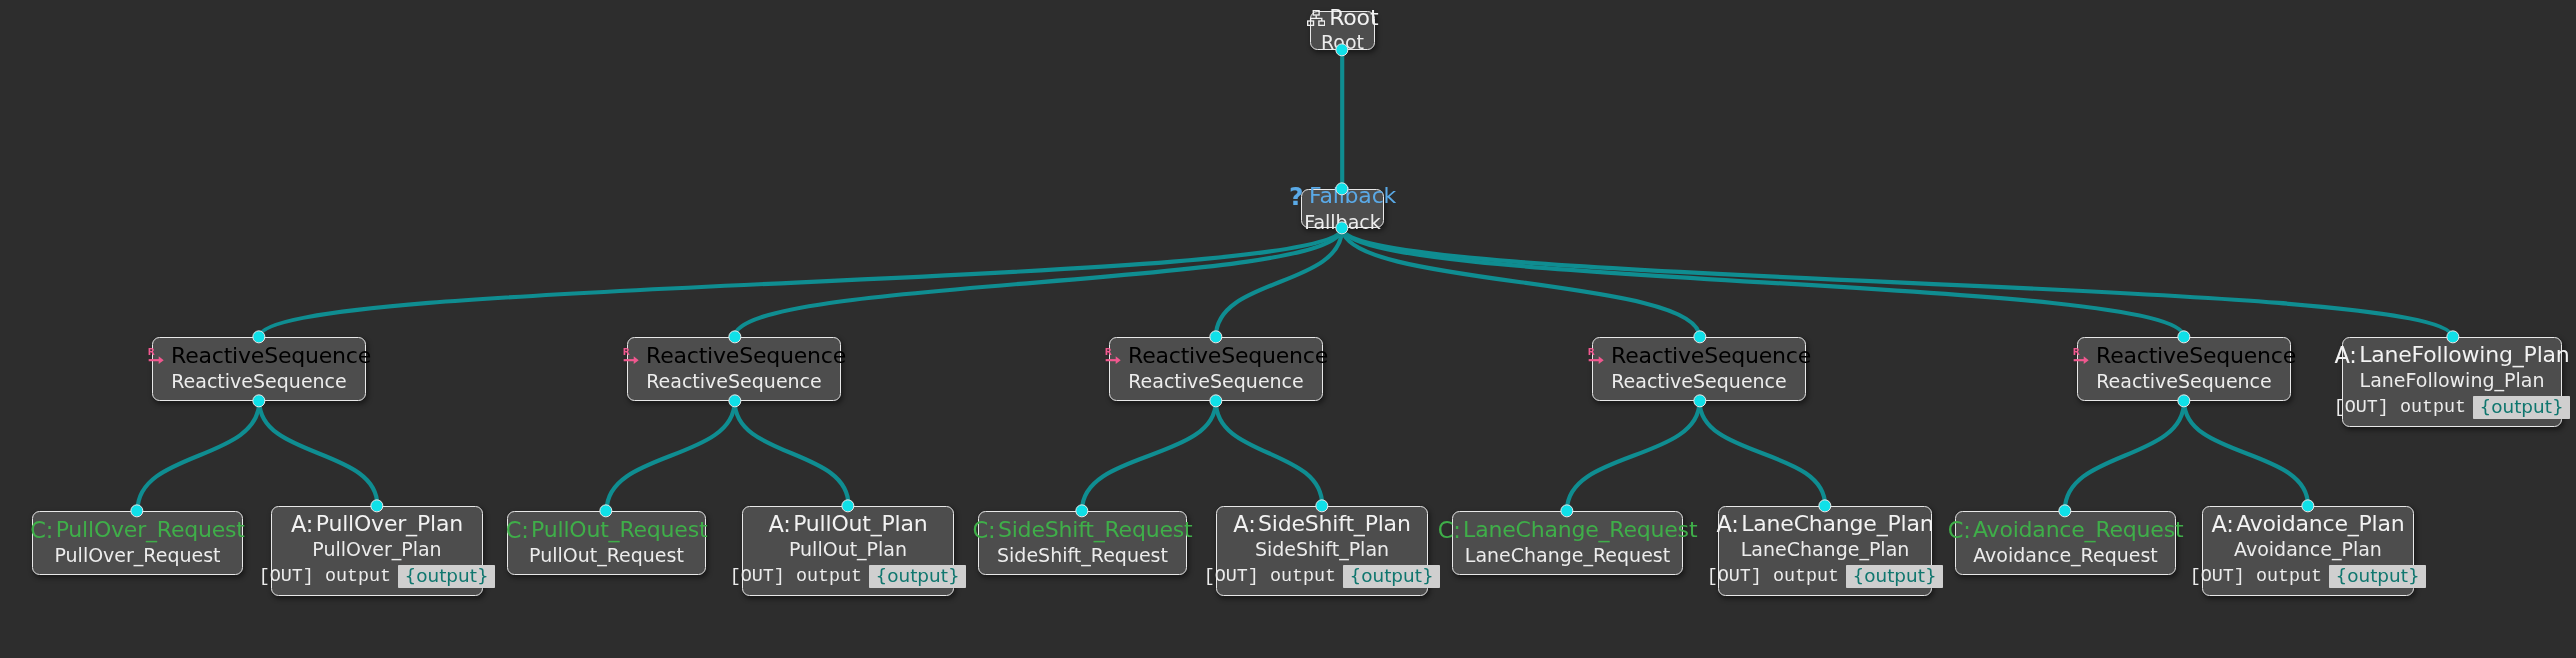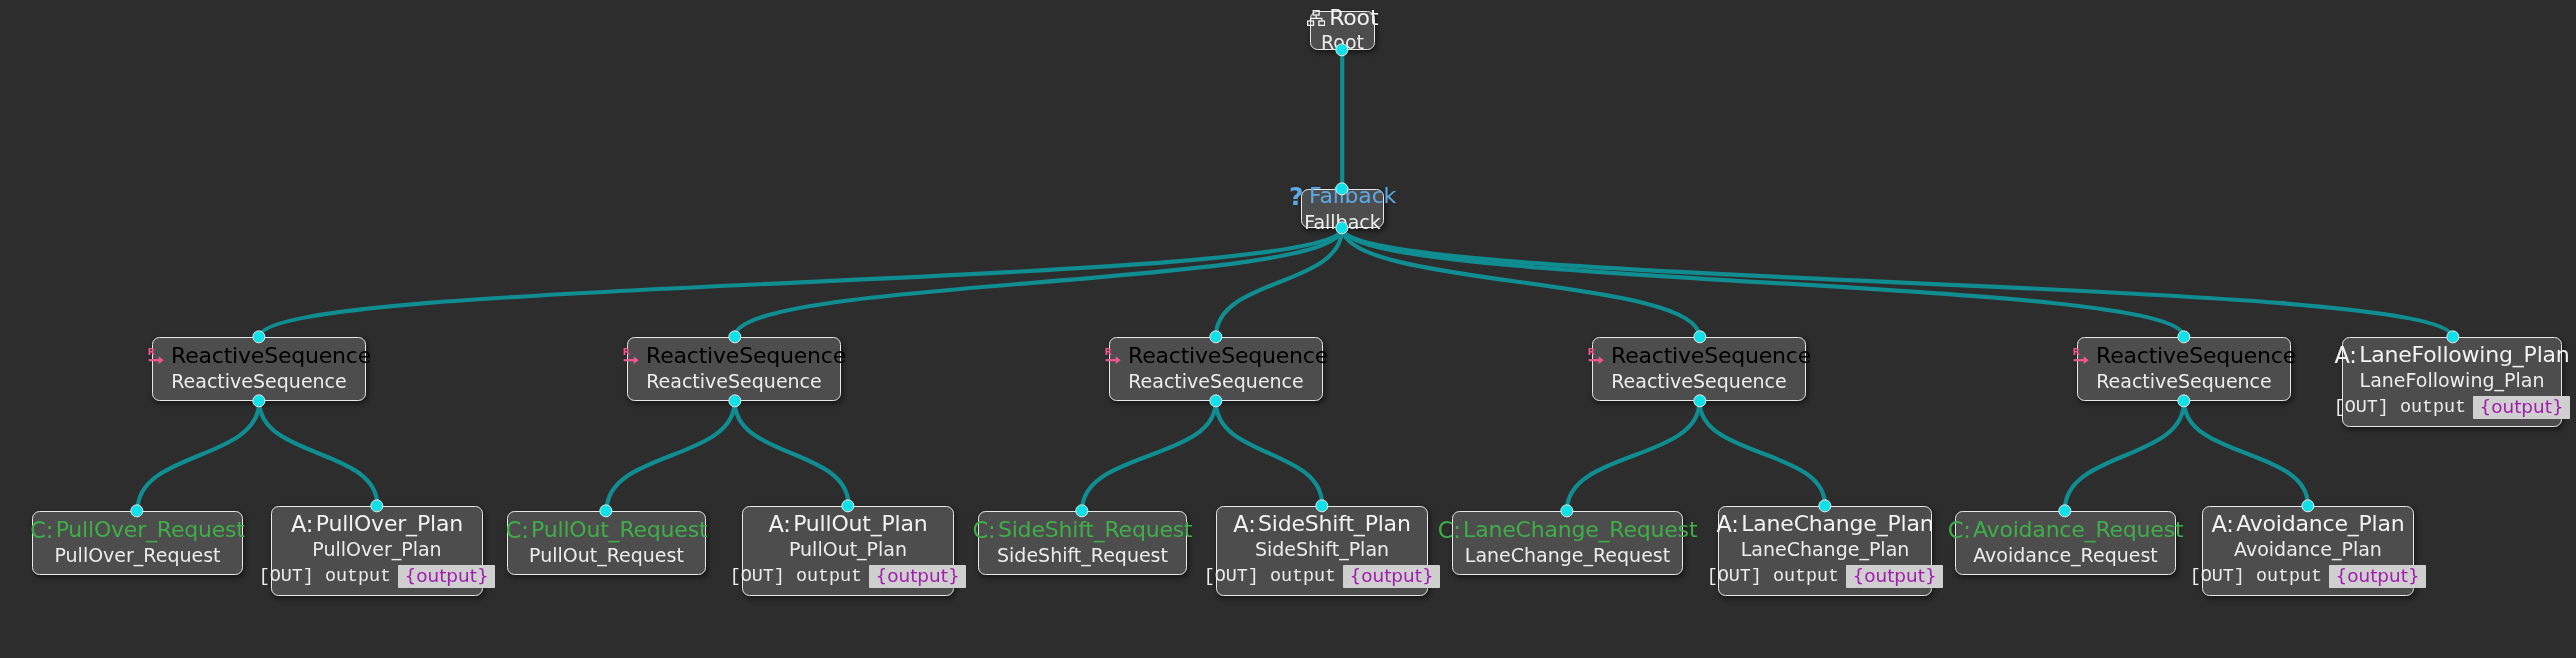--- a/index.html
+++ b/index.html
@@ -63,21 +63,21 @@
     align-items: center;
     justify-content: center;
     margin-top: 5px;
     white-space: nowrap;
     font-size: 18.4px;
     color: #ececec;
   }
   .bt-port .port-key { margin-right: 6.7px; font-family: Liberation Mono, monospace; }
   .bt-port .port-val {
     background: #cfcfcf;
-    color: #a21caf;
+    color: #0f766e;
     padding: 0.8px 6.7px 1.7px 6.7px;
     border-radius: 0.8px;
   }
   
   .t-root    .bt-title { color: #f2f2f2; }
   .t-fallback .bt-title { color: #5aa9e6; }
   .t-condition .bt-title { color: #3fae49; }
   .t-action  .bt-title { color: #f2f2f2; }
 
   

